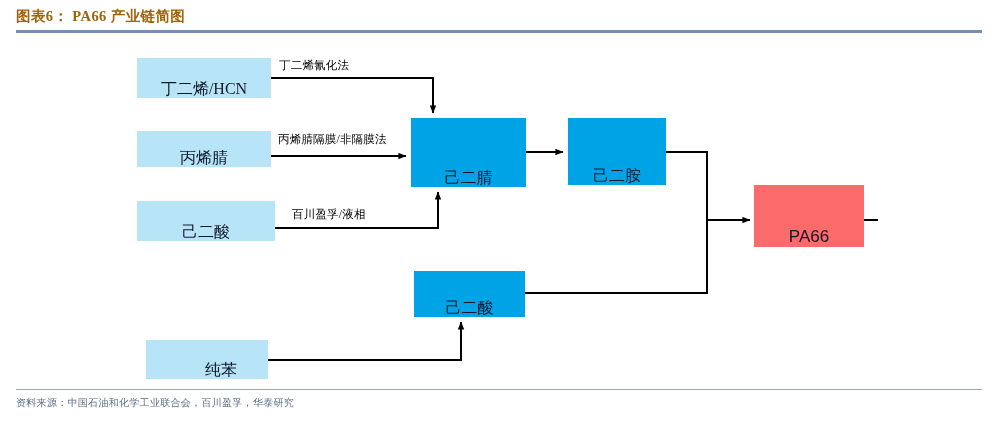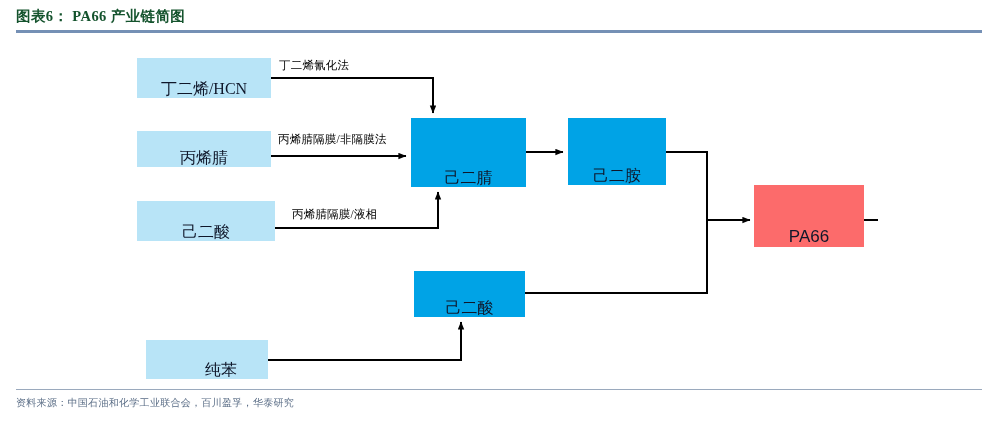--- a/index.html
+++ b/index.html
@@ -23,21 +23,21 @@
     position: absolute;
     left: 16px;
     top: 6px;
     width: 966px;
     height: 26px;
   }
   .header-title {
     font-family: "Liberation Serif", "DejaVu Serif", serif;
     font-size: 14.5px;
     font-weight: bold;
-    color: #14532d;
+    color: #a16207;
     white-space: nowrap;
     letter-spacing: 0.4px;
     line-height: 20px;
   }
   .header-rule {
     position: absolute;
     left: 0px;
     top: 24px;
     width: 966px;
     height: 2.5px;
@@ -179,20 +179,20 @@
     </div>
 
     <div class="node node-out" style="left:754px; top:185px; width:110px; height:62px;">
       <span>PA66</span>
     </div>
 
     <div class="edge-label" style="left:279px; top:58px;">丁二烯氰化法</div>
 
     <div class="edge-label" style="left:278px; top:132px;">丙烯腈隔膜/非隔膜法</div>
 
-    <div class="edge-label" style="left:292px; top:207px;">丙烯腈隔膜/液相</div>
+    <div class="edge-label" style="left:292px; top:207px;">百川盈孚/液相</div>
 
   </div>
 
   <div class="footer-rule"></div>
   <div class="footer-text">资料来源：中国石油和化学工业联合会，百川盈孚，华泰研究</div>
 
 </div>
 
 </body></html>

